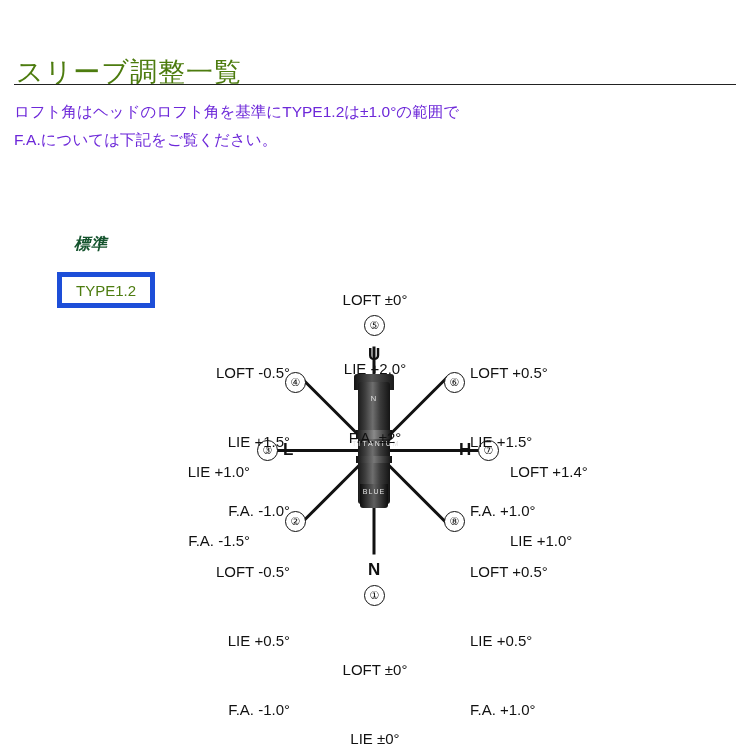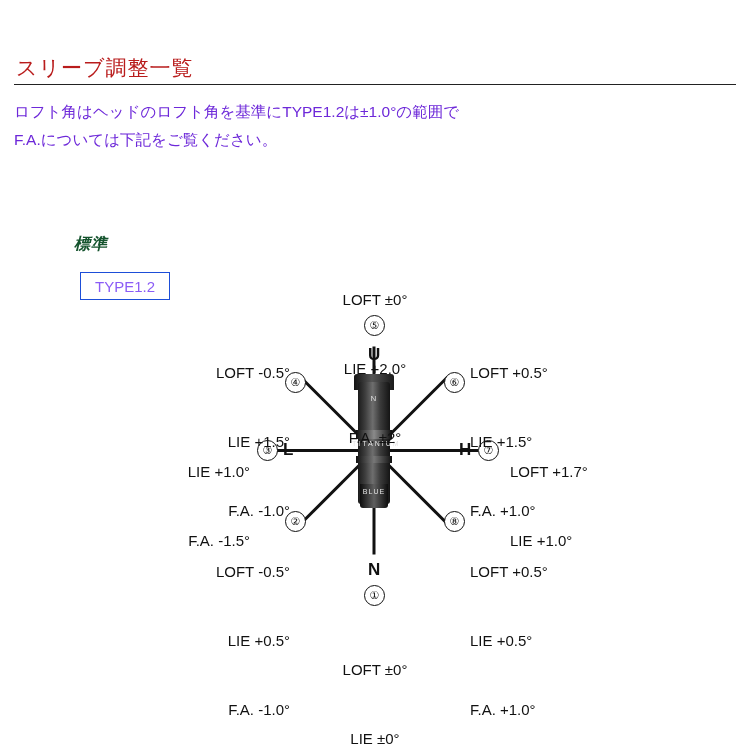--- a/index.html
+++ b/index.html
@@ -16,23 +16,23 @@
     width: 750px;
     height: 750px;
     background: #ffffff;
     overflow: hidden;
   }
   
   .title {
     position: absolute;
     left: 16px;
     top: 54px;
-    font-size: 21px;
+    font-size: 27px;
     letter-spacing: 1px;
-    color: #b91c1c;
+    color: #4d7c0f;
     font-family: Liberation Serif, serif;
   }
   .title-rule {
     position: absolute;
     left: 14px;
     top: 84px;
     width: 722px;
     height: 1px;
     background: #222222;
   }
@@ -53,30 +53,30 @@
     left: 74px;
     top: 234px;
     font-size: 16px;
     font-weight: bold;
     color: #14532d;
     letter-spacing: 1px;
     font-style: italic;
   }
   .std-box {
     position: absolute;
-    left: 80px;
+    left: 57px;
     top: 272px;
     width: 88px;
     height: 26px;
-    border: 1px solid #1d4ed8;
+    border: 5px solid #1d4ed8;
     display: flex;
     align-items: center;
     justify-content: center;
     font-size: 15px;
-    color: #8b5cf6;
+    color: #4d7c0f;
   }
 
   
   .diagram {
     position: absolute;
     left: 0;
     top: 0;
     width: 750px;
     height: 750px;
   }
@@ -268,21 +268,21 @@
       <div>LIE +1.5°</div>
       <div>F.A. +1.0°</div>
     </div>
 
     <div class="spec right" style="left:110px; top:414px; width:140px;">
       <div>LIE +1.0°</div>
       <div>F.A. -1.5°</div>
     </div>
 
     <div class="spec left" style="left:510px; top:414px; width:160px;">
-      <div>LOFT +1.7°</div>
+      <div>LOFT +1.4°</div>
       <div>LIE +1.0°</div>
     </div>
 
     <div class="spec right" style="left:145px; top:514px; width:145px;">
       <div>LOFT -0.5°</div>
       <div>LIE +0.5°</div>
       <div>F.A. -1.0°</div>
     </div>
 
     <div class="spec left" style="left:470px; top:514px; width:160px;">

